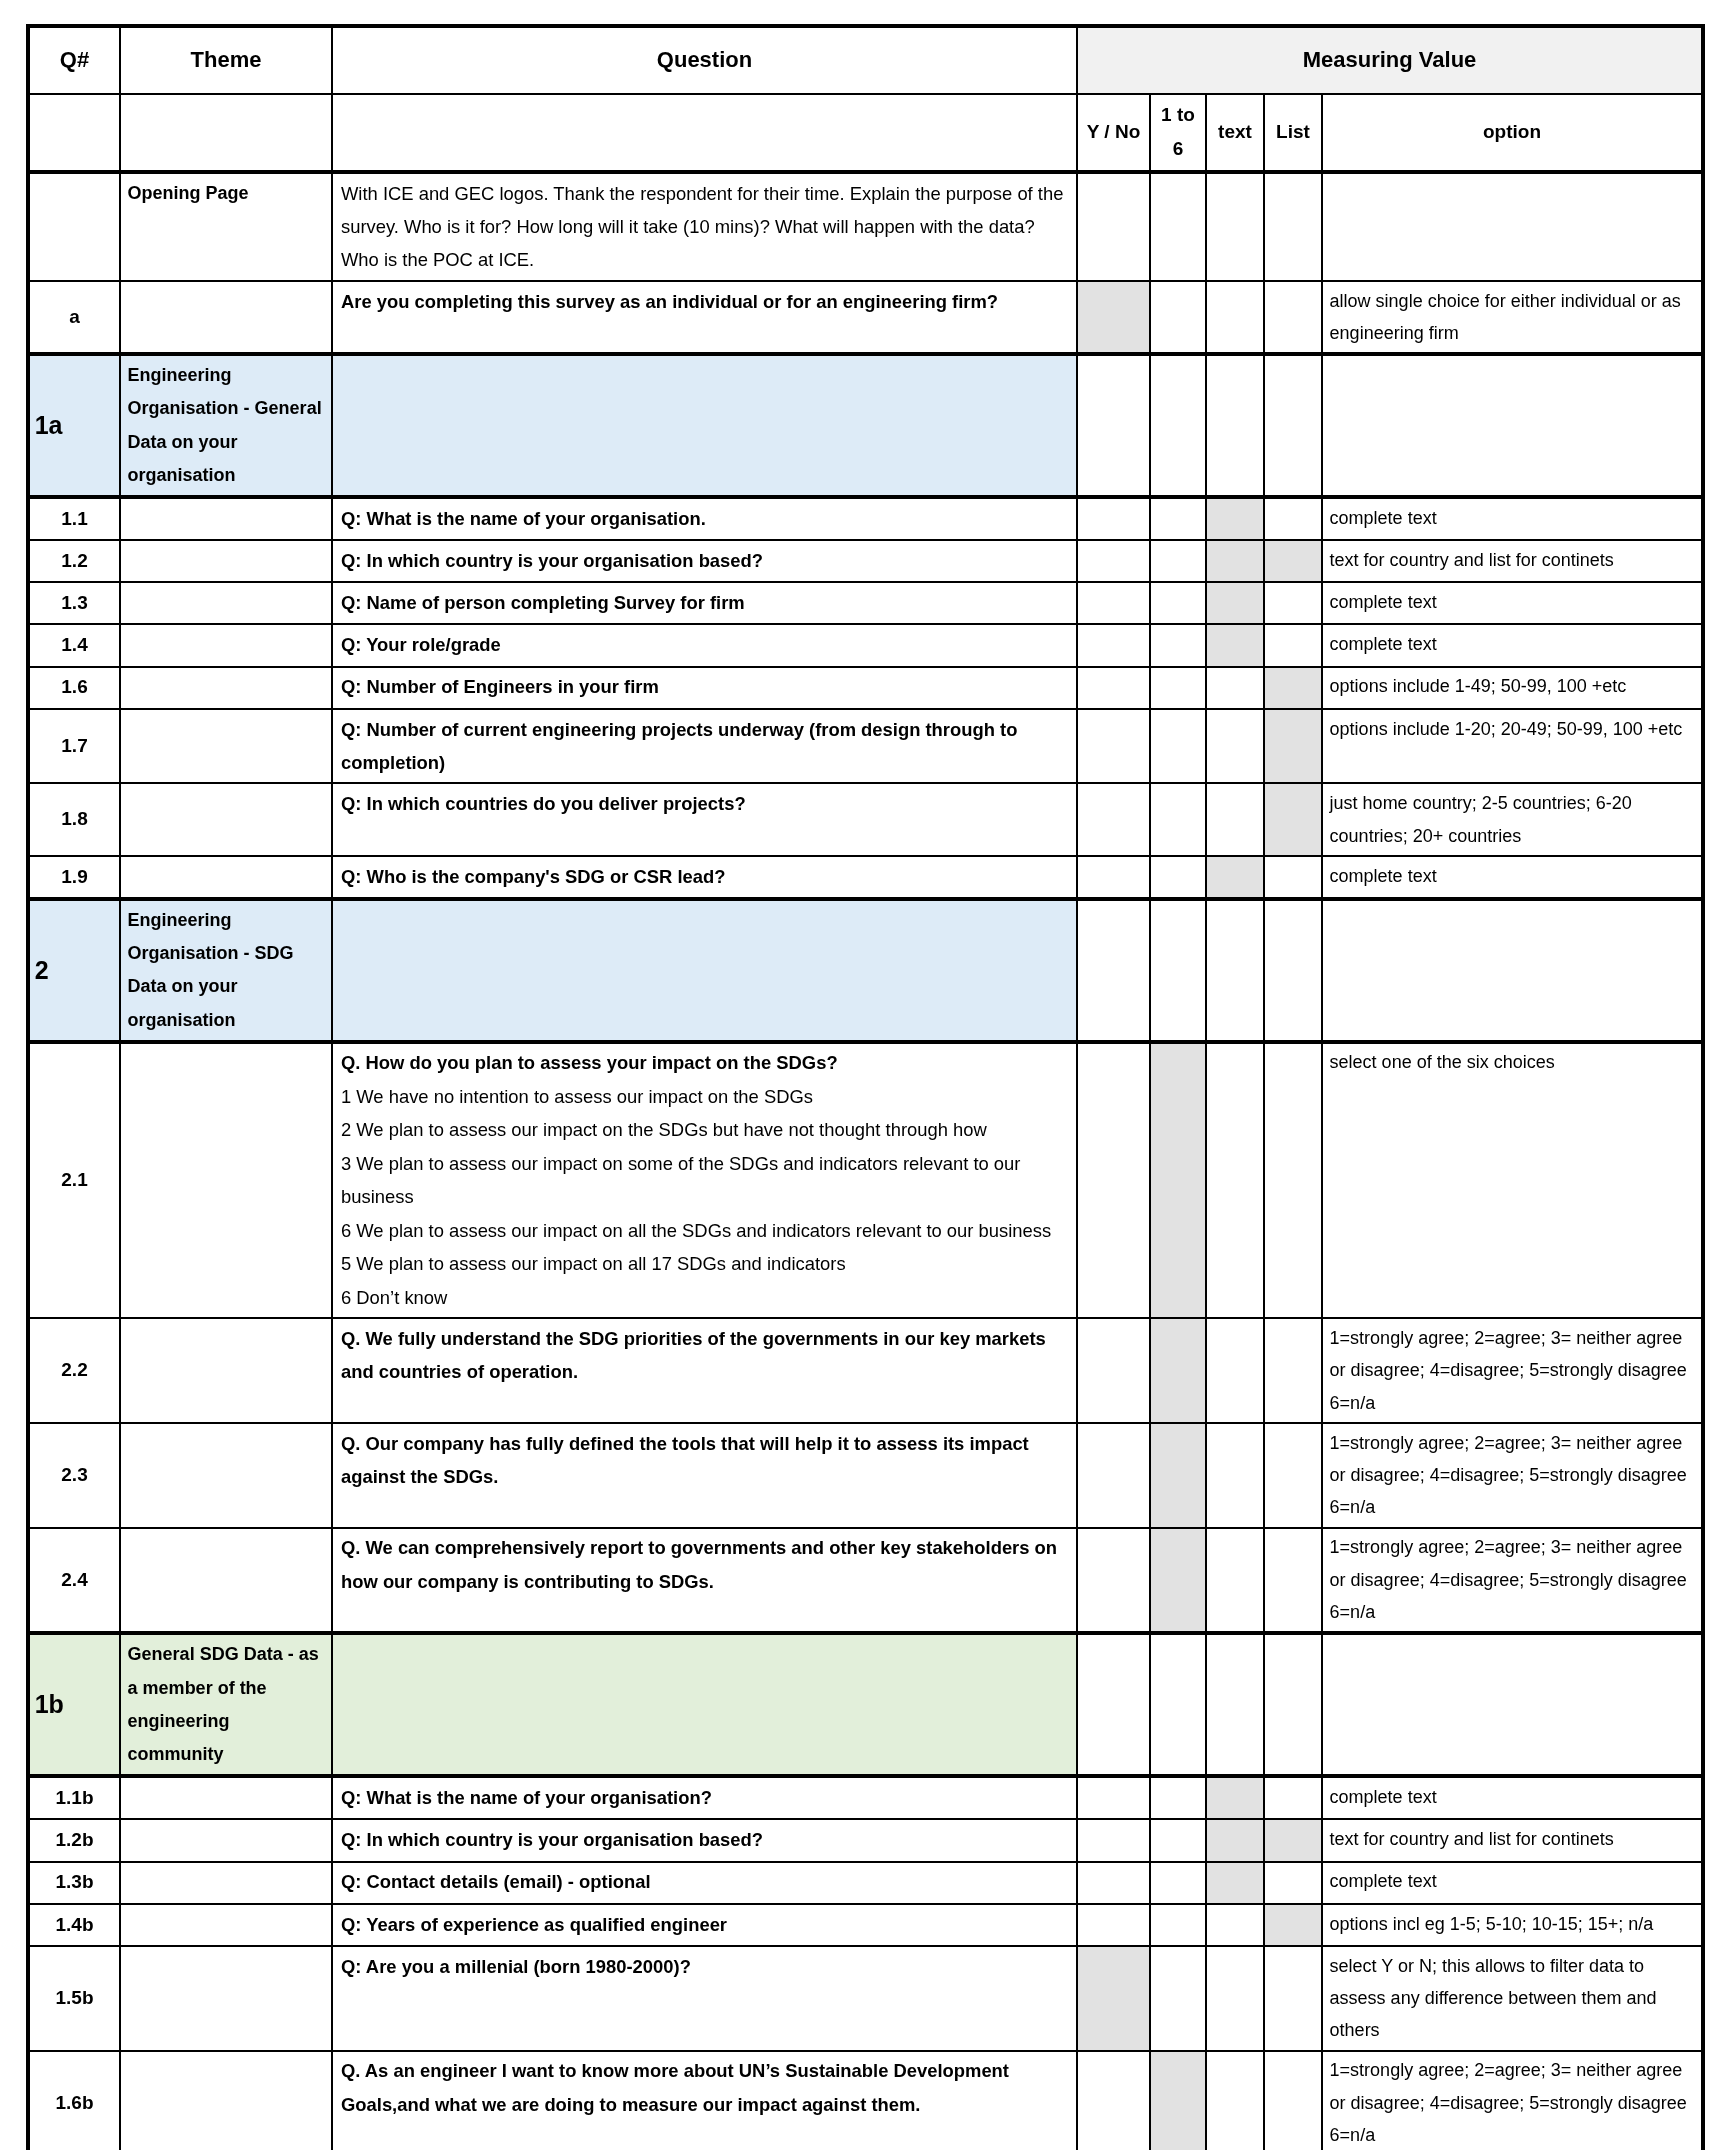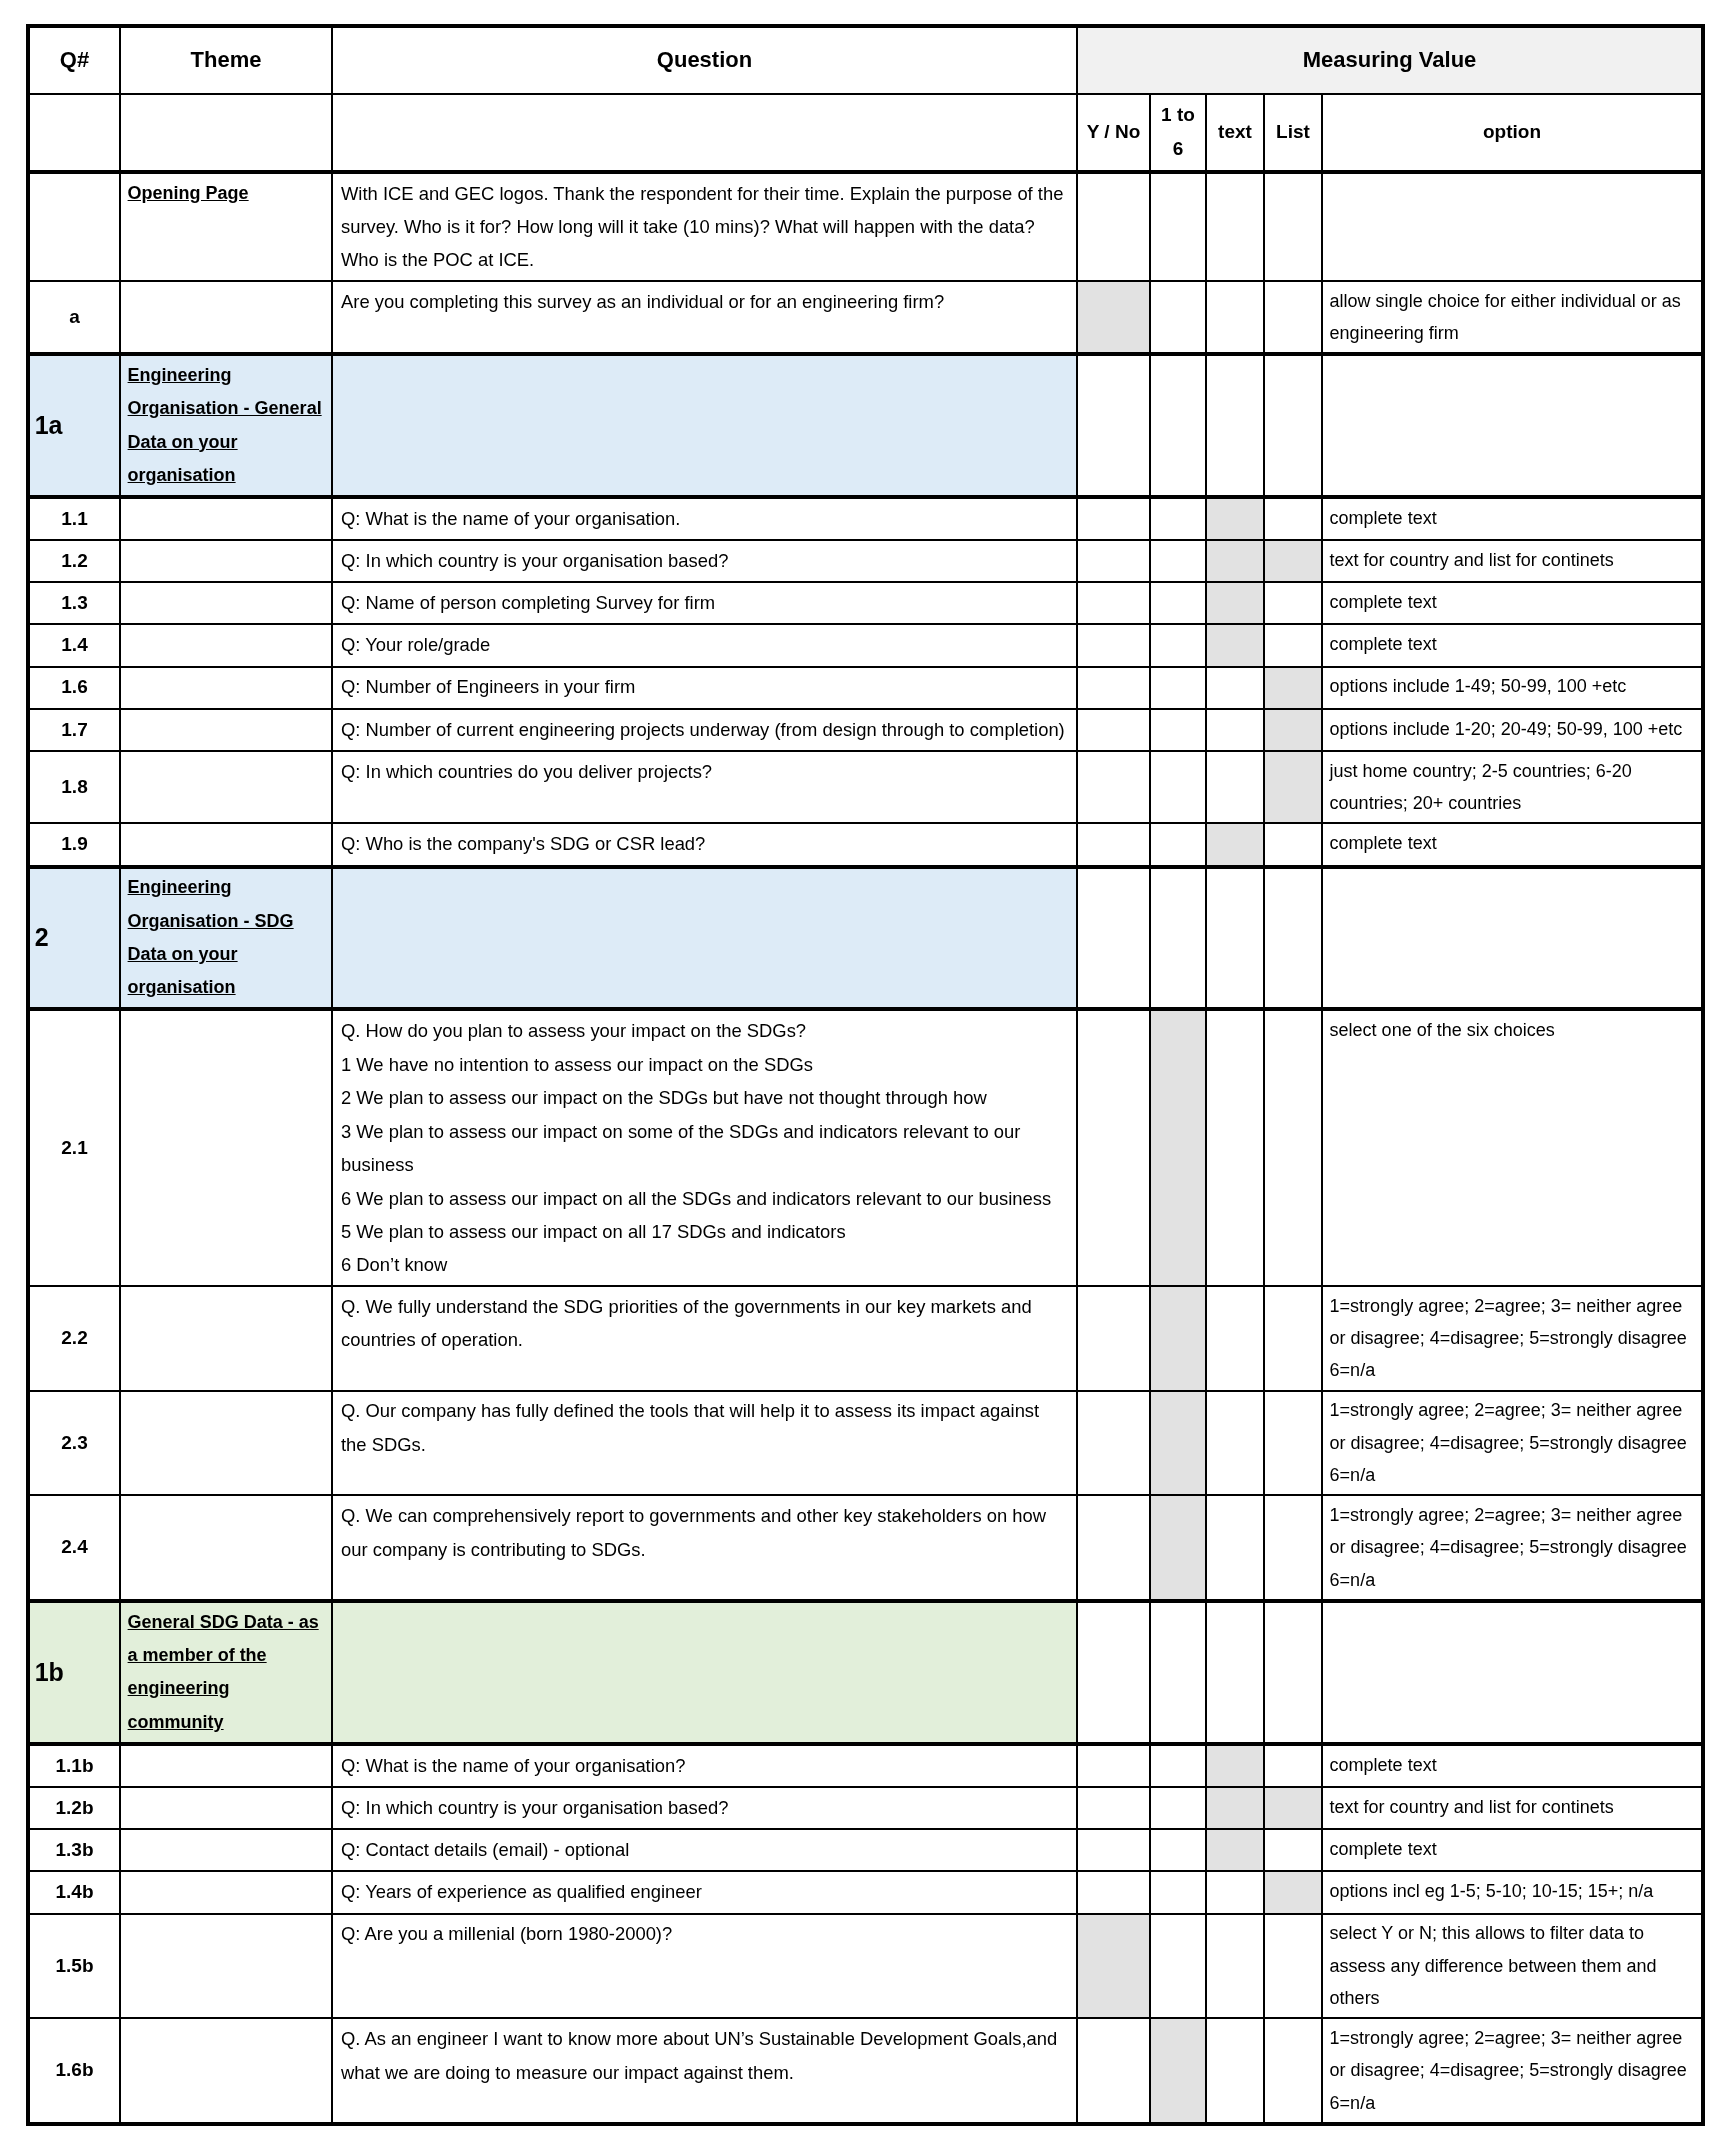--- a/index.html
+++ b/index.html
@@ -54,23 +54,23 @@
     border-bottom-width:4.2px;
   }
   th.measuring{background:var(--header-grey,#F1F1F1);}
 
   td.qnum{
     text-align:center;
     vertical-align:middle;
     font-weight:bold;
     font-size:19px;
   }
-  td.theme{font-weight:bold;font-size:18px;line-height:1.85;text-decoration:underline;}
+  td.theme{font-weight:bold;font-size:18px;line-height:1.85;}
   td.question{font-size:18.4px;padding-left:8px;}
-  td.question .b{font-weight:normal;}
+  td.question .b{font-weight:bold;}
   td.option{font-size:18px;line-height:1.8;margin-left:46px;}
 
   td.shaded{background:var(--shade-grey,#E2E2E2);}
 
   tr.section-row td{border-top-width:4.2px;border-bottom-width:4.2px;}
   tr.section-row td.qnum{
     text-align:left;
     font-size:25px;
     padding-left:4.7px;
   }

